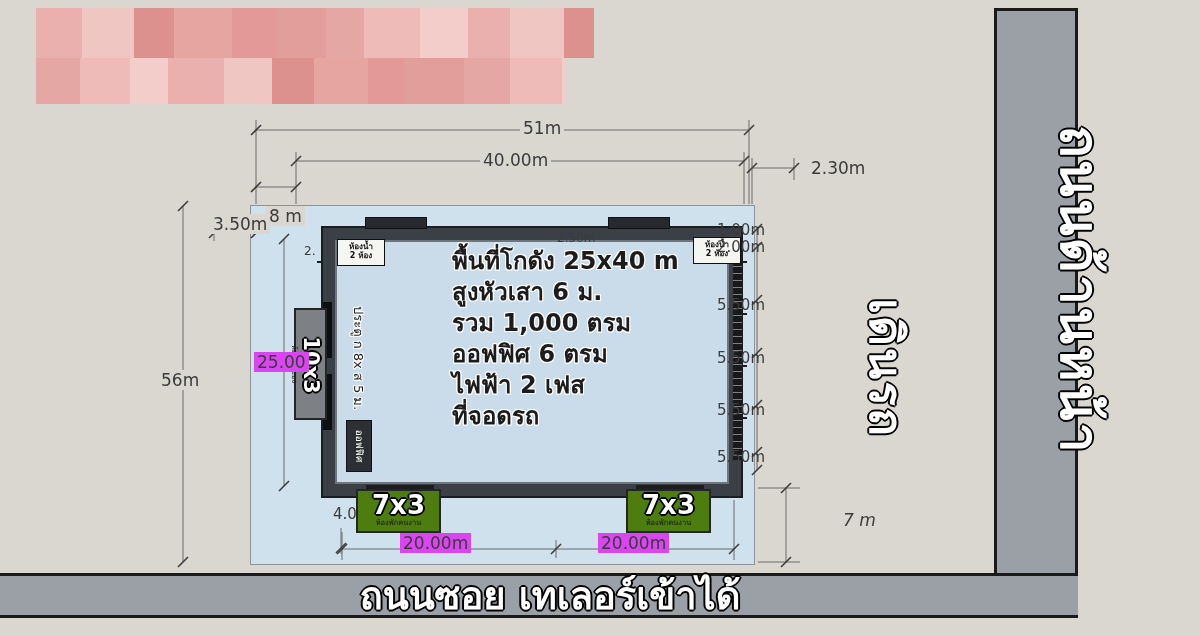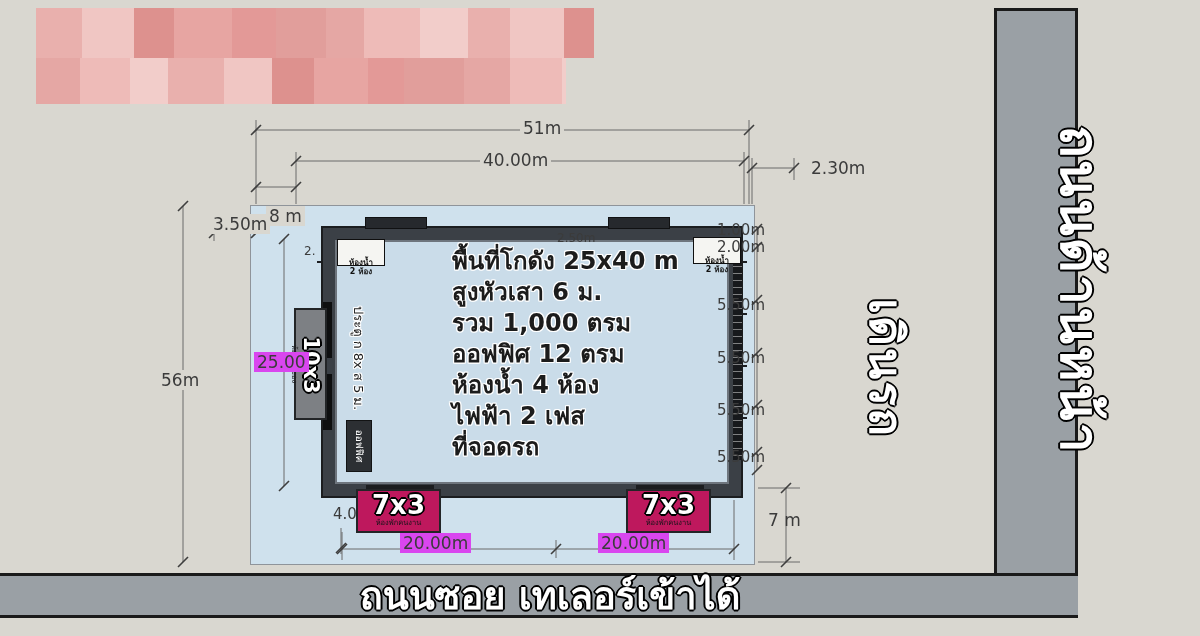--- a/index.html
+++ b/index.html
@@ -20,23 +20,23 @@
   #building{left:323px;top:228px;width:418px;height:268px;background:#cadce9;
             border:12px solid #3b4046;outline:2px solid #1b1d1f;
             box-shadow:inset 0 0 0 2px #6e757d;}
   .canopy{top:217px;width:62px;height:12px;background:#26292d;border:1px solid #101112;}
   .door-bar{width:9px;background:#0e0f10;}
   #wall-right-detail{left:733px;top:260px;width:9px;height:200px;background:#17191c;
     background-image:repeating-linear-gradient(180deg,transparent 0 6px,rgba(255,255,255,.45) 6px 7px);}
   .attach-bar{top:485px;width:68px;height:10px;background:#1b1d1f;}
 
   .corner-box{width:48px;height:27px;background:#f5f5f2;border:1.5px solid #0f0f0f;
-              font-size:8px;font-weight:bold;line-height:1.15;text-align:center;color:#111;padding-top:18px;}
-
-  .annex{background:#be185d;border:2px solid #232527;text-align:center;color:#fff;}
+              font-size:8px;font-weight:bold;line-height:1.15;text-align:center;color:#111;padding-top:2px;}
+
+  .annex{background:#4d7c0f;border:2px solid #232527;text-align:center;color:#fff;}
   #annex-left{left:294px;top:308px;width:33px;height:112px;background:#7d8084;}
   #annex-bl{left:356px;top:489px;width:85px;height:44px;}
   #annex-br{left:626px;top:489px;width:85px;height:44px;}
   .annex .size{display:block;font-size:26px;font-weight:bold;line-height:26px;margin-top:1px;}
   .annex .cap{display:block;font-size:7.5px;color:#141517;line-height:9px;}
   #annex-left .size{position:absolute;left:50%;top:50%;transform:translate(-50%,-50%) rotate(90deg);font-size:21px;}
   #annex-left .cap{position:absolute;left:-2px;top:50%;transform:translate(-50%,-50%) rotate(90deg);white-space:nowrap;color:#1c1d1f;}
 
   #office-box{left:346px;top:420px;width:26px;height:52px;background:#2c2f33;border:1px solid #121314;}
   #office-box span{position:absolute;left:50%;top:50%;transform:translate(-50%,-50%) rotate(90deg);
@@ -210,39 +210,38 @@
 
   <div id="office-box" class="abs">
     <span>ออฟฟิศ</span>
   </div>
   <div id="door-spec" class="abs halo-b">ประตู ก 8x ส 5 ม.</div>
 
   <div id="info-block" class="abs halo-b">
     <div>พื้นที่โกดัง 25x40 m</div>
     <div>สูงหัวเสา 6 ม.</div>
     <div>รวม 1,000 ตรม</div>
-    <div>ออฟฟิศ 12 ตรม</div>
-    <div>ห้องน้ำ 4 ห้อง</div>
+    <div>ออฟฟิศ 6 ตรม</div>
     <div>ไฟฟ้า 2 เฟส</div>
     <div>ที่จอดรถ</div>
   </div>
 
   <div class="dim bg-gray" style="left:472px;top:118px;margin-left:48px;">51m</div>
   <div class="dim bg-gray" style="left:480px;top:150px;">40.00m</div>
   <div class="dim bg-gray" style="left:266px;top:175px;margin-top:31px;">8 m</div>
   <div class="dim bg-gray" style="left:808px;top:158px;text-align:right;">2.30m</div>
   <div class="dim bg-gray" style="left:210px;top:214px;">3.50m</div>
   <div class="dim bg-gray" style="left:158px;top:370px;">56m</div>
   <div class="dim bg-blue" style="left:254px;top:352px;">25.00</div>
   <div class="dim small" style="left:556px;top:231px;">2.50m</div>
   <div class="dim small" style="left:303px;top:244px;">2.</div>
   <div class="dim med" style="left:330px;top:505px;">4.0</div>
   <div class="dim bg-blue" style="left:400px;top:533px;">20.00m</div>
   <div class="dim bg-blue" style="left:598px;top:533px;">20.00m</div>
-  <div class="dim" style="left:765px;top:510px;">7 m</div>
+  <div class="dim" style="left:840px;top:510px;font-style:italic;">7 m</div>
   <div class="dim med" style="left: 714px; top: 221px; width: 52px; text-align: right;">1.00m</div>
     <div class="dim med" style="left: 714px; top: 238px; width: 52px; text-align: right;">2.00m</div>
     <div class="dim med" style="left: 714px; top: 296px; width: 52px; text-align: right;">5.50m</div>
     <div class="dim med" style="left: 714px; top: 349px; width: 52px; text-align: right;">5.50m</div>
     <div class="dim med" style="left: 714px; top: 401px; width: 52px; text-align: right;">5.50m</div>
     <div class="dim med" style="left: 714px; top: 448px; width: 52px; text-align: right;">5.50m</div>
     <div id="right-stack"></div>
 
   <div id="flow-label" class="abs outline-w">เดินรถ</div>
   <div id="right-road-label" class="abs outline-w">ถนนด้านหน้า</div>

